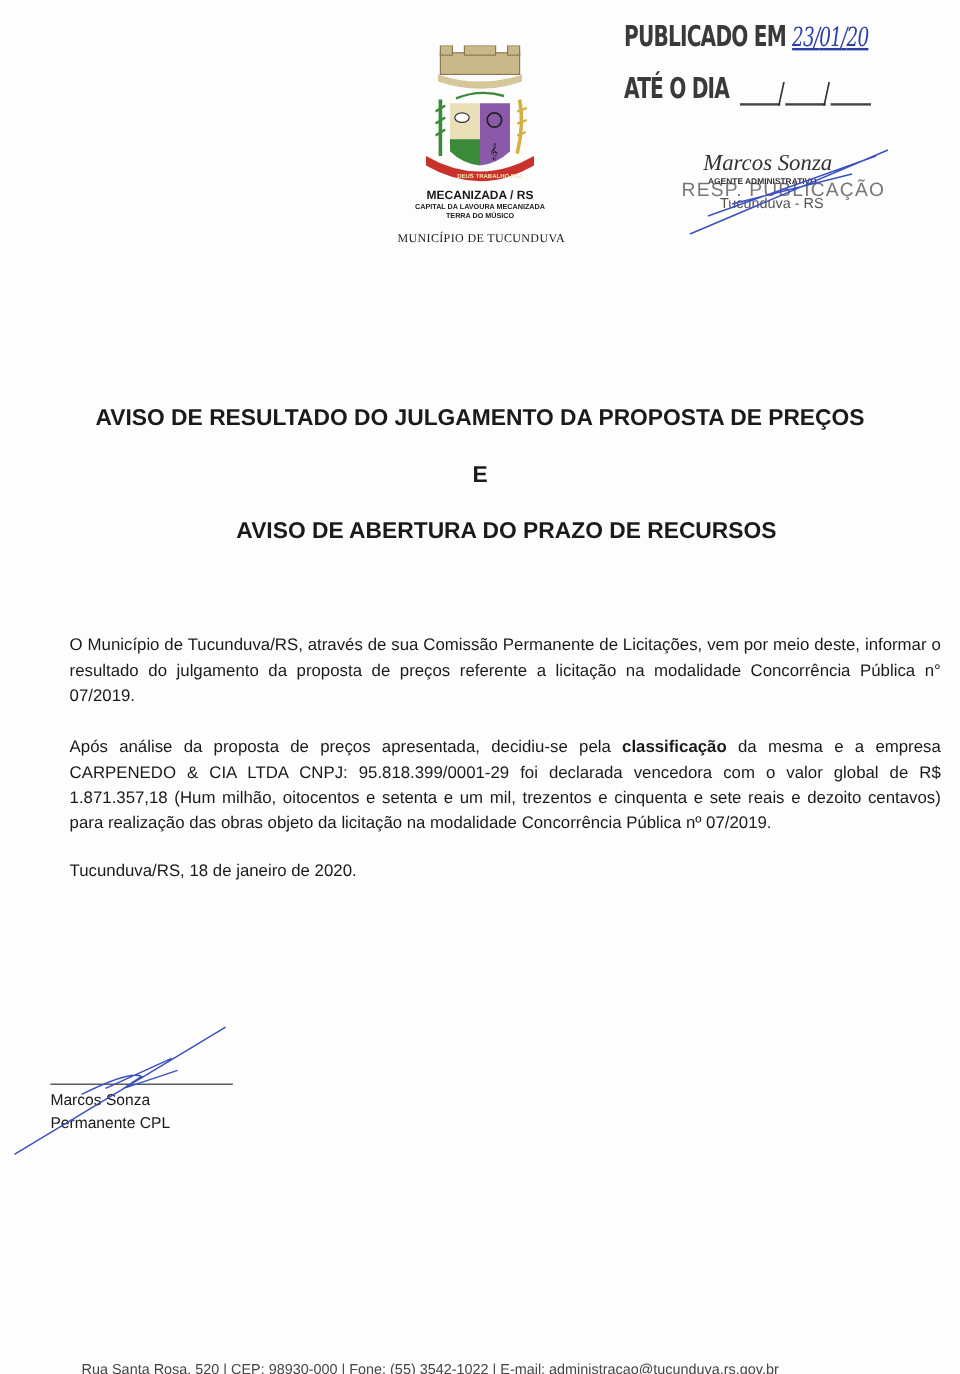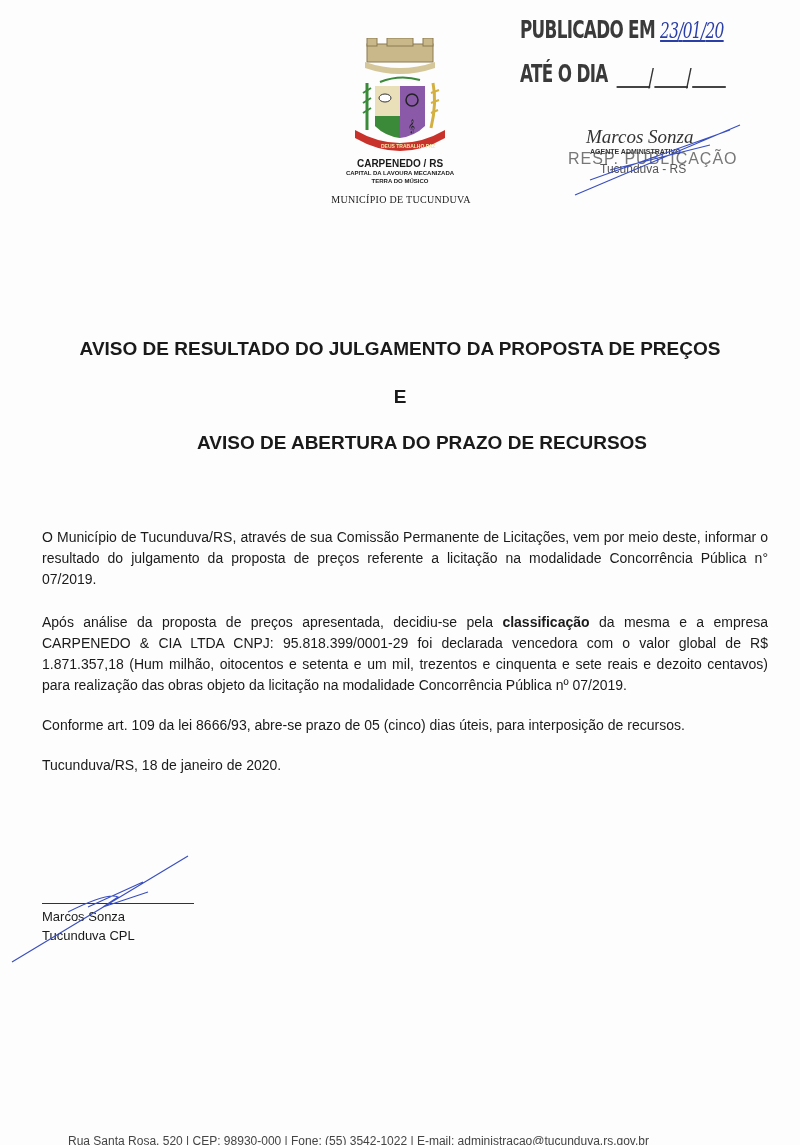--- a/index.html
+++ b/index.html
@@ -21,21 +21,21 @@
     .sig-name { font-family: "Liberation Serif", serif; font-style: italic; font-size: 19px; color: #333; margin-left: 18px; }
     .sig-role { position: absolute; left: 22px; top: 22px; font-size: 7px; font-weight: bold; color: #333; }
     .sig-resp { position: absolute; left: 0; top: 24px; font-size: 16px; color: #777; letter-spacing: 1px; }
     .sig-city { position: absolute; left: 32px; top: 36px; font-size: 12px; color: #555; }
     .scribble { position: absolute; }
     .titles { position: absolute; left: 0; top: 338px; width: 800px; text-align: center; }
     .h1 { font-size: 19px; font-weight: bold; margin: 0; }
     .h-e { font-size: 19px; font-weight: bold; margin-top: 26px; }
     .h2 { font-size: 19px; font-weight: bold; margin-top: 24px; padding-left: 44px; }
     .ref { font-size: 13px; margin-top: 17px; }
-    .body { position: absolute; left: 42px; top: 527px; width: 726px; font-size: 14px; line-height: 21px; }
+    .body { position: absolute; left: 58px; top: 527px; width: 726px; font-size: 14px; line-height: 21px; }
     .body p { margin: 0 0 19px 0; text-align: justify; }
     .body .p1 { margin-bottom: 22px; }
     .sig-line { position: absolute; left: 42px; top: 903px; width: 152px; border-top: 1px solid #333; }
     .signer { position: absolute; left: 42px; top: 907px; font-size: 13px; line-height: 19px; }
     .footer { position: absolute; left: 68px; top: 1134px; font-size: 12px; color: #444; white-space: nowrap; }
   </style>
 </head>
 <body>
 
 <div class="crest">
@@ -59,21 +59,21 @@
     <path d="M22 45 L22 92" stroke="#3a8a3a" stroke-width="3"></path>
     <path d="M18 55 L26 50 M18 65 L26 60 M18 75 L26 70" stroke="#3a8a3a" stroke-width="2"></path>
     <path d="M88 45 Q92 65 86 90" stroke="#d4b040" stroke-width="3" fill="none"></path>
     <path d="M86 55 L94 52 M86 65 L94 62 M86 75 L93 72" stroke="#d4b040" stroke-width="2"></path>
 
     <path d="M10 92 Q55 118 100 92 L100 100 Q55 126 10 100 Z" fill="#c8322a"></path>
     <text x="36" y="110" font-size="5" fill="#f3e6a8" font-weight="bold" font-family="Liberation Sans, sans-serif">DEUS TRABALHO PAZ</text>
   </svg>
 </div>
 <div class="crest-text">
-  <div class="crest-title">CARPENEDO / RS</div>
+  <div class="crest-title">MECANIZADA / RS</div>
   <div class="crest-sub">CAPITAL DA LAVOURA MECANIZADA</div>
   <div class="crest-sub">TERRA DO MÚSICO</div>
 </div>
 <div class="muni">
   <div class="muni-name">MUNICÍPIO DE TUCUNDUVA</div>
 </div>
 
 <div class="stamp">
   <div class="stamp-row">
     <span>PUBLICADO EM</span>
@@ -96,26 +96,25 @@
 
 <div class="titles">
   <div class="h1">AVISO DE RESULTADO DO JULGAMENTO DA PROPOSTA DE PREÇOS</div>
   <div class="h-e">E</div>
   <div class="h2">AVISO DE ABERTURA DO PRAZO DE RECURSOS</div>
 </div>
 
 <div class="body">
   <p class="p1">O Município de Tucunduva/RS, através de sua Comissão Permanente de Licitações, vem por meio deste, informar o resultado do julgamento da proposta de preços referente a licitação na modalidade Concorrência Pública n° 07/2019.</p>
   <p><span>Após análise da proposta de preços apresentada, decidiu-se pela </span><b>classificação</b><span> da mesma e a empresa CARPENEDO &amp; CIA LTDA CNPJ: 95.818.399/0001-29 foi declarada vencedora com o valor global de R$ 1.871.357,18 (Hum milhão, oitocentos e setenta e um mil, trezentos e cinquenta e sete reais e dezoito centavos) para realização das obras objeto da licitação na modalidade Concorrência Pública nº 07/2019.</span></p>
-  <p>Conforme art. 109 da lei 8666/93, abre-se prazo de 05 (cinco) dias úteis, para interposição de recursos.</p>
   <p>Tucunduva/RS, 18 de janeiro de 2020.</p>
 </div>
 
 <div class="sig-line"></div>
 <div class="signer">
   <div>Marcos Sonza</div>
-  <div>Tucunduva CPL</div>
+  <div>Permanente CPL</div>
 </div>
 <svg class="scribble" style="left:8px;top:852px" width="190" height="115">
   <path d="M4 110 L180 4 M60 60 Q100 40 110 45 L95 55 Q110 50 140 40 M80 55 L135 30" stroke="#3a4fc0" stroke-width="1.2" fill="none"></path>
 </svg>
 
 <div class="footer">Rua Santa Rosa, 520 | CEP: 98930-000 | Fone: (55) 3542-1022  | E-mail: administracao@tucunduva.rs.gov.br</div>
 
 </body></html>

